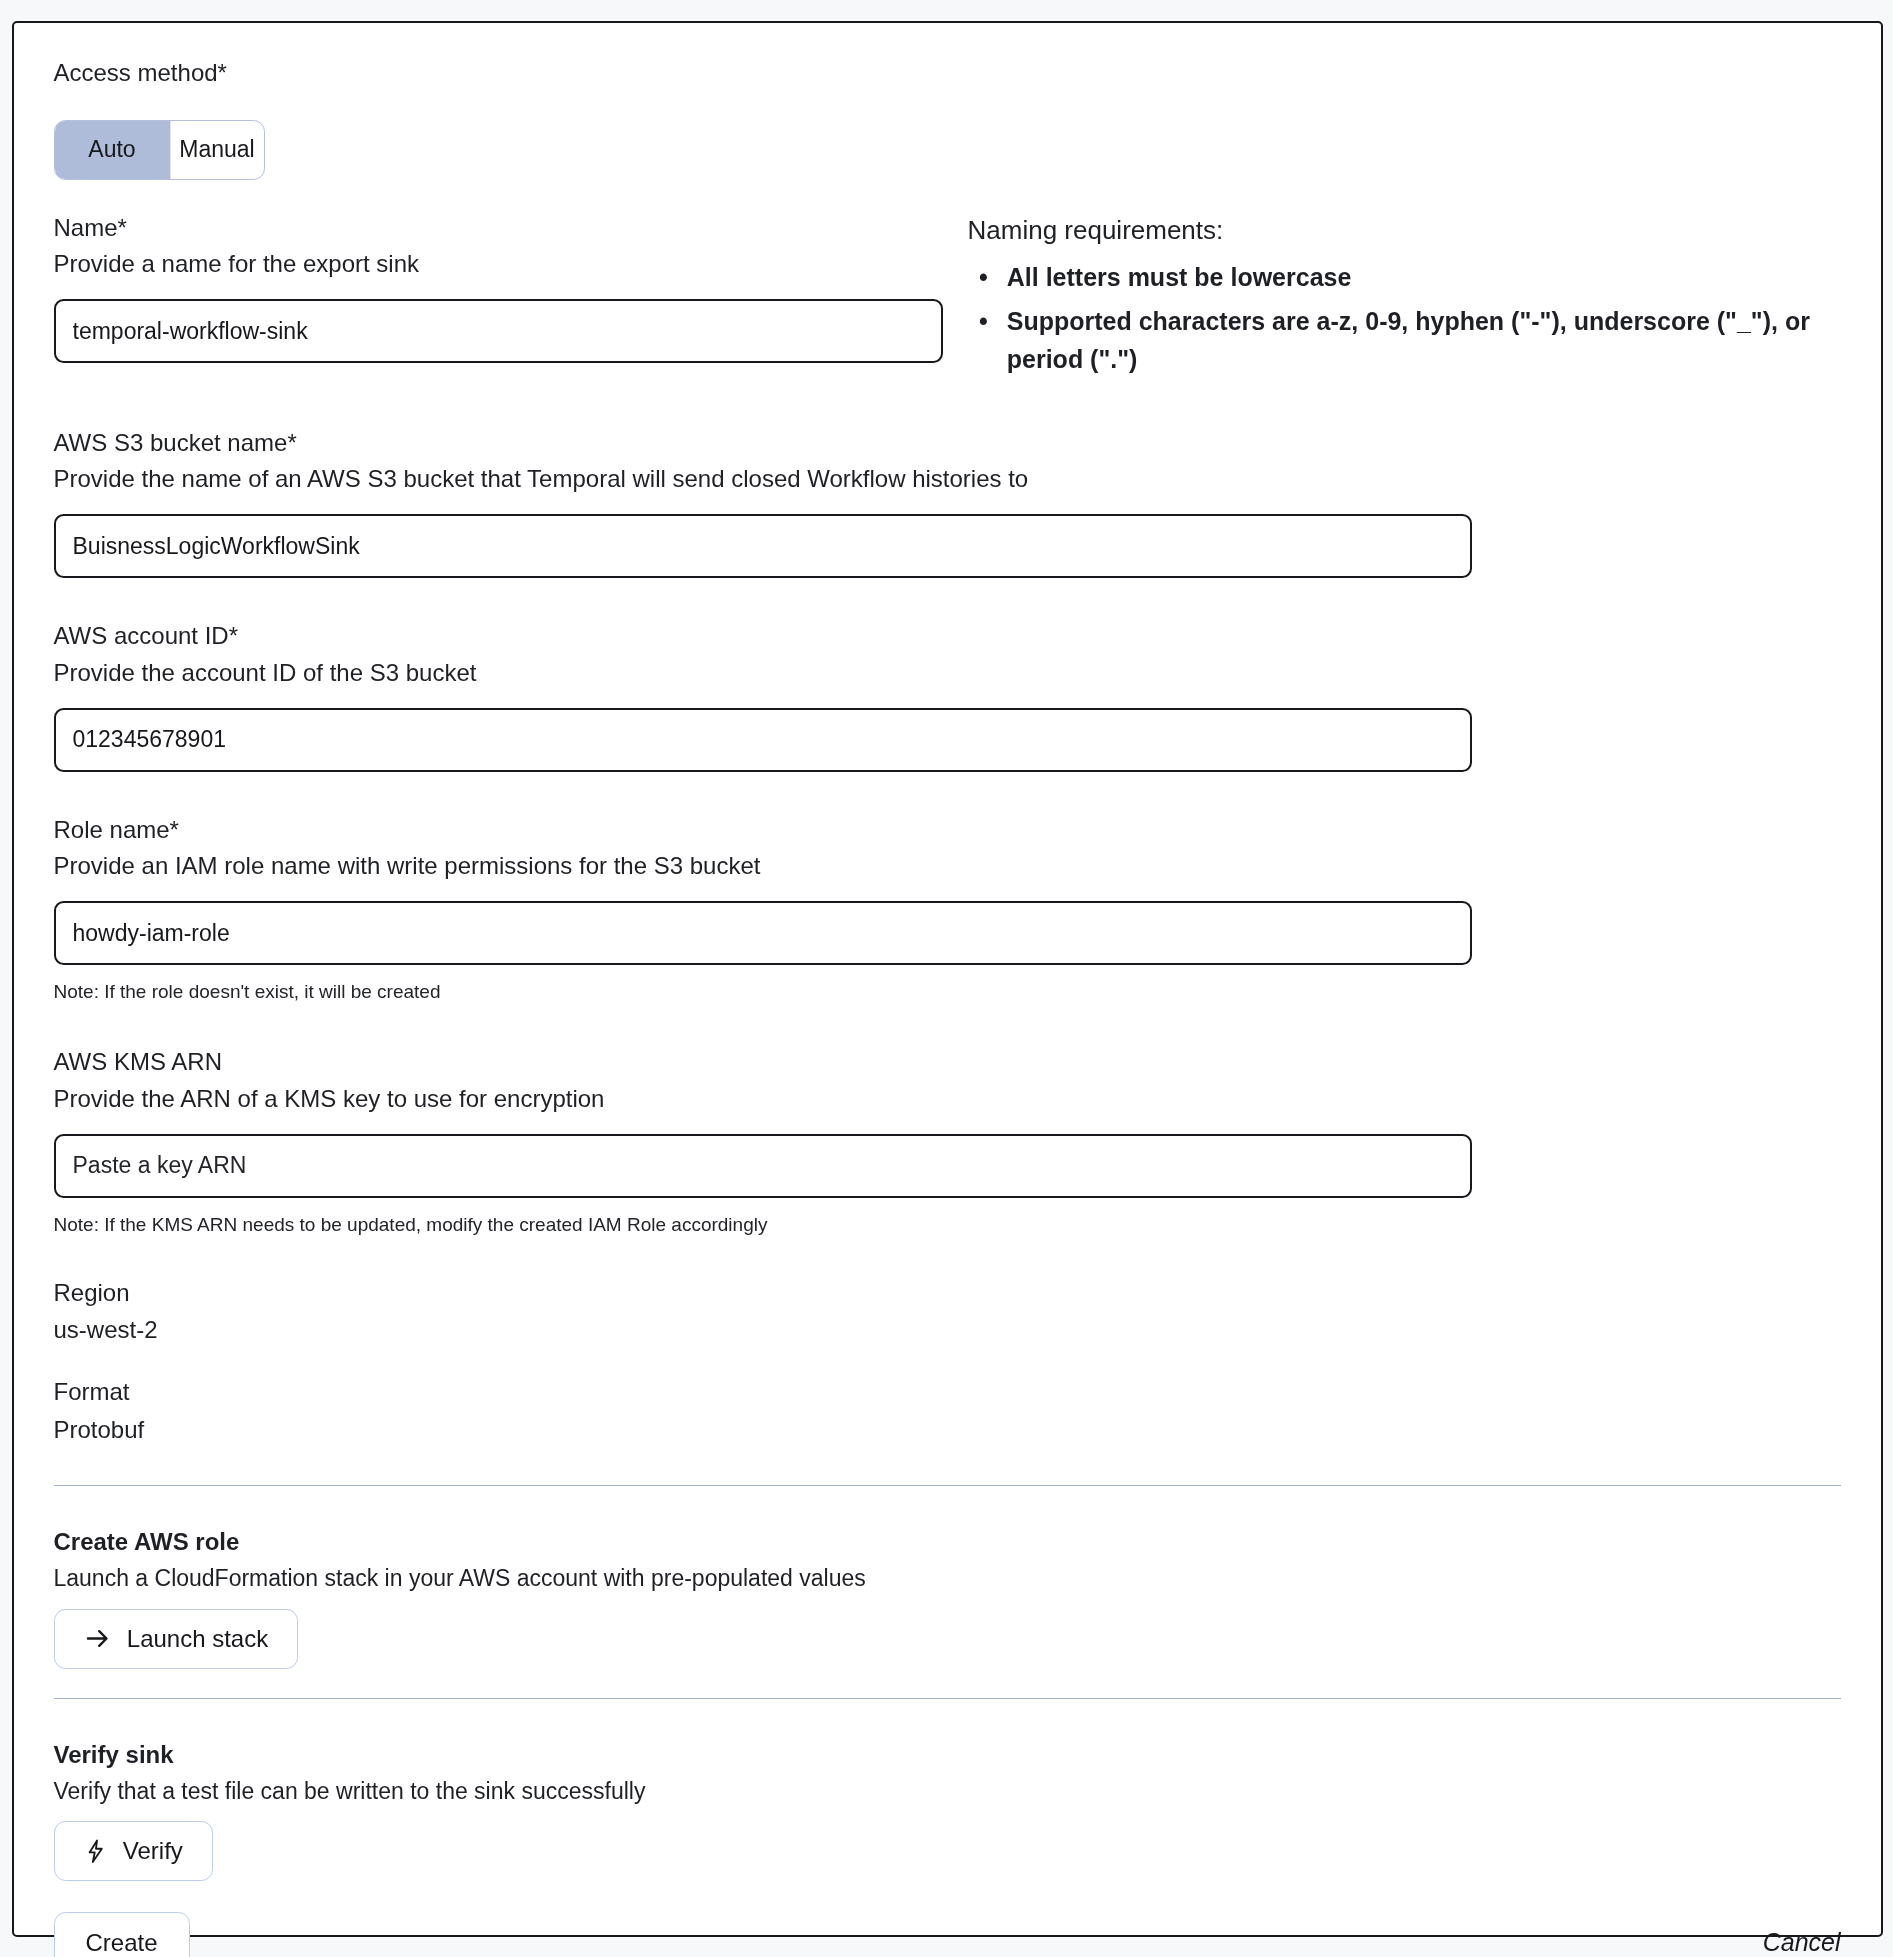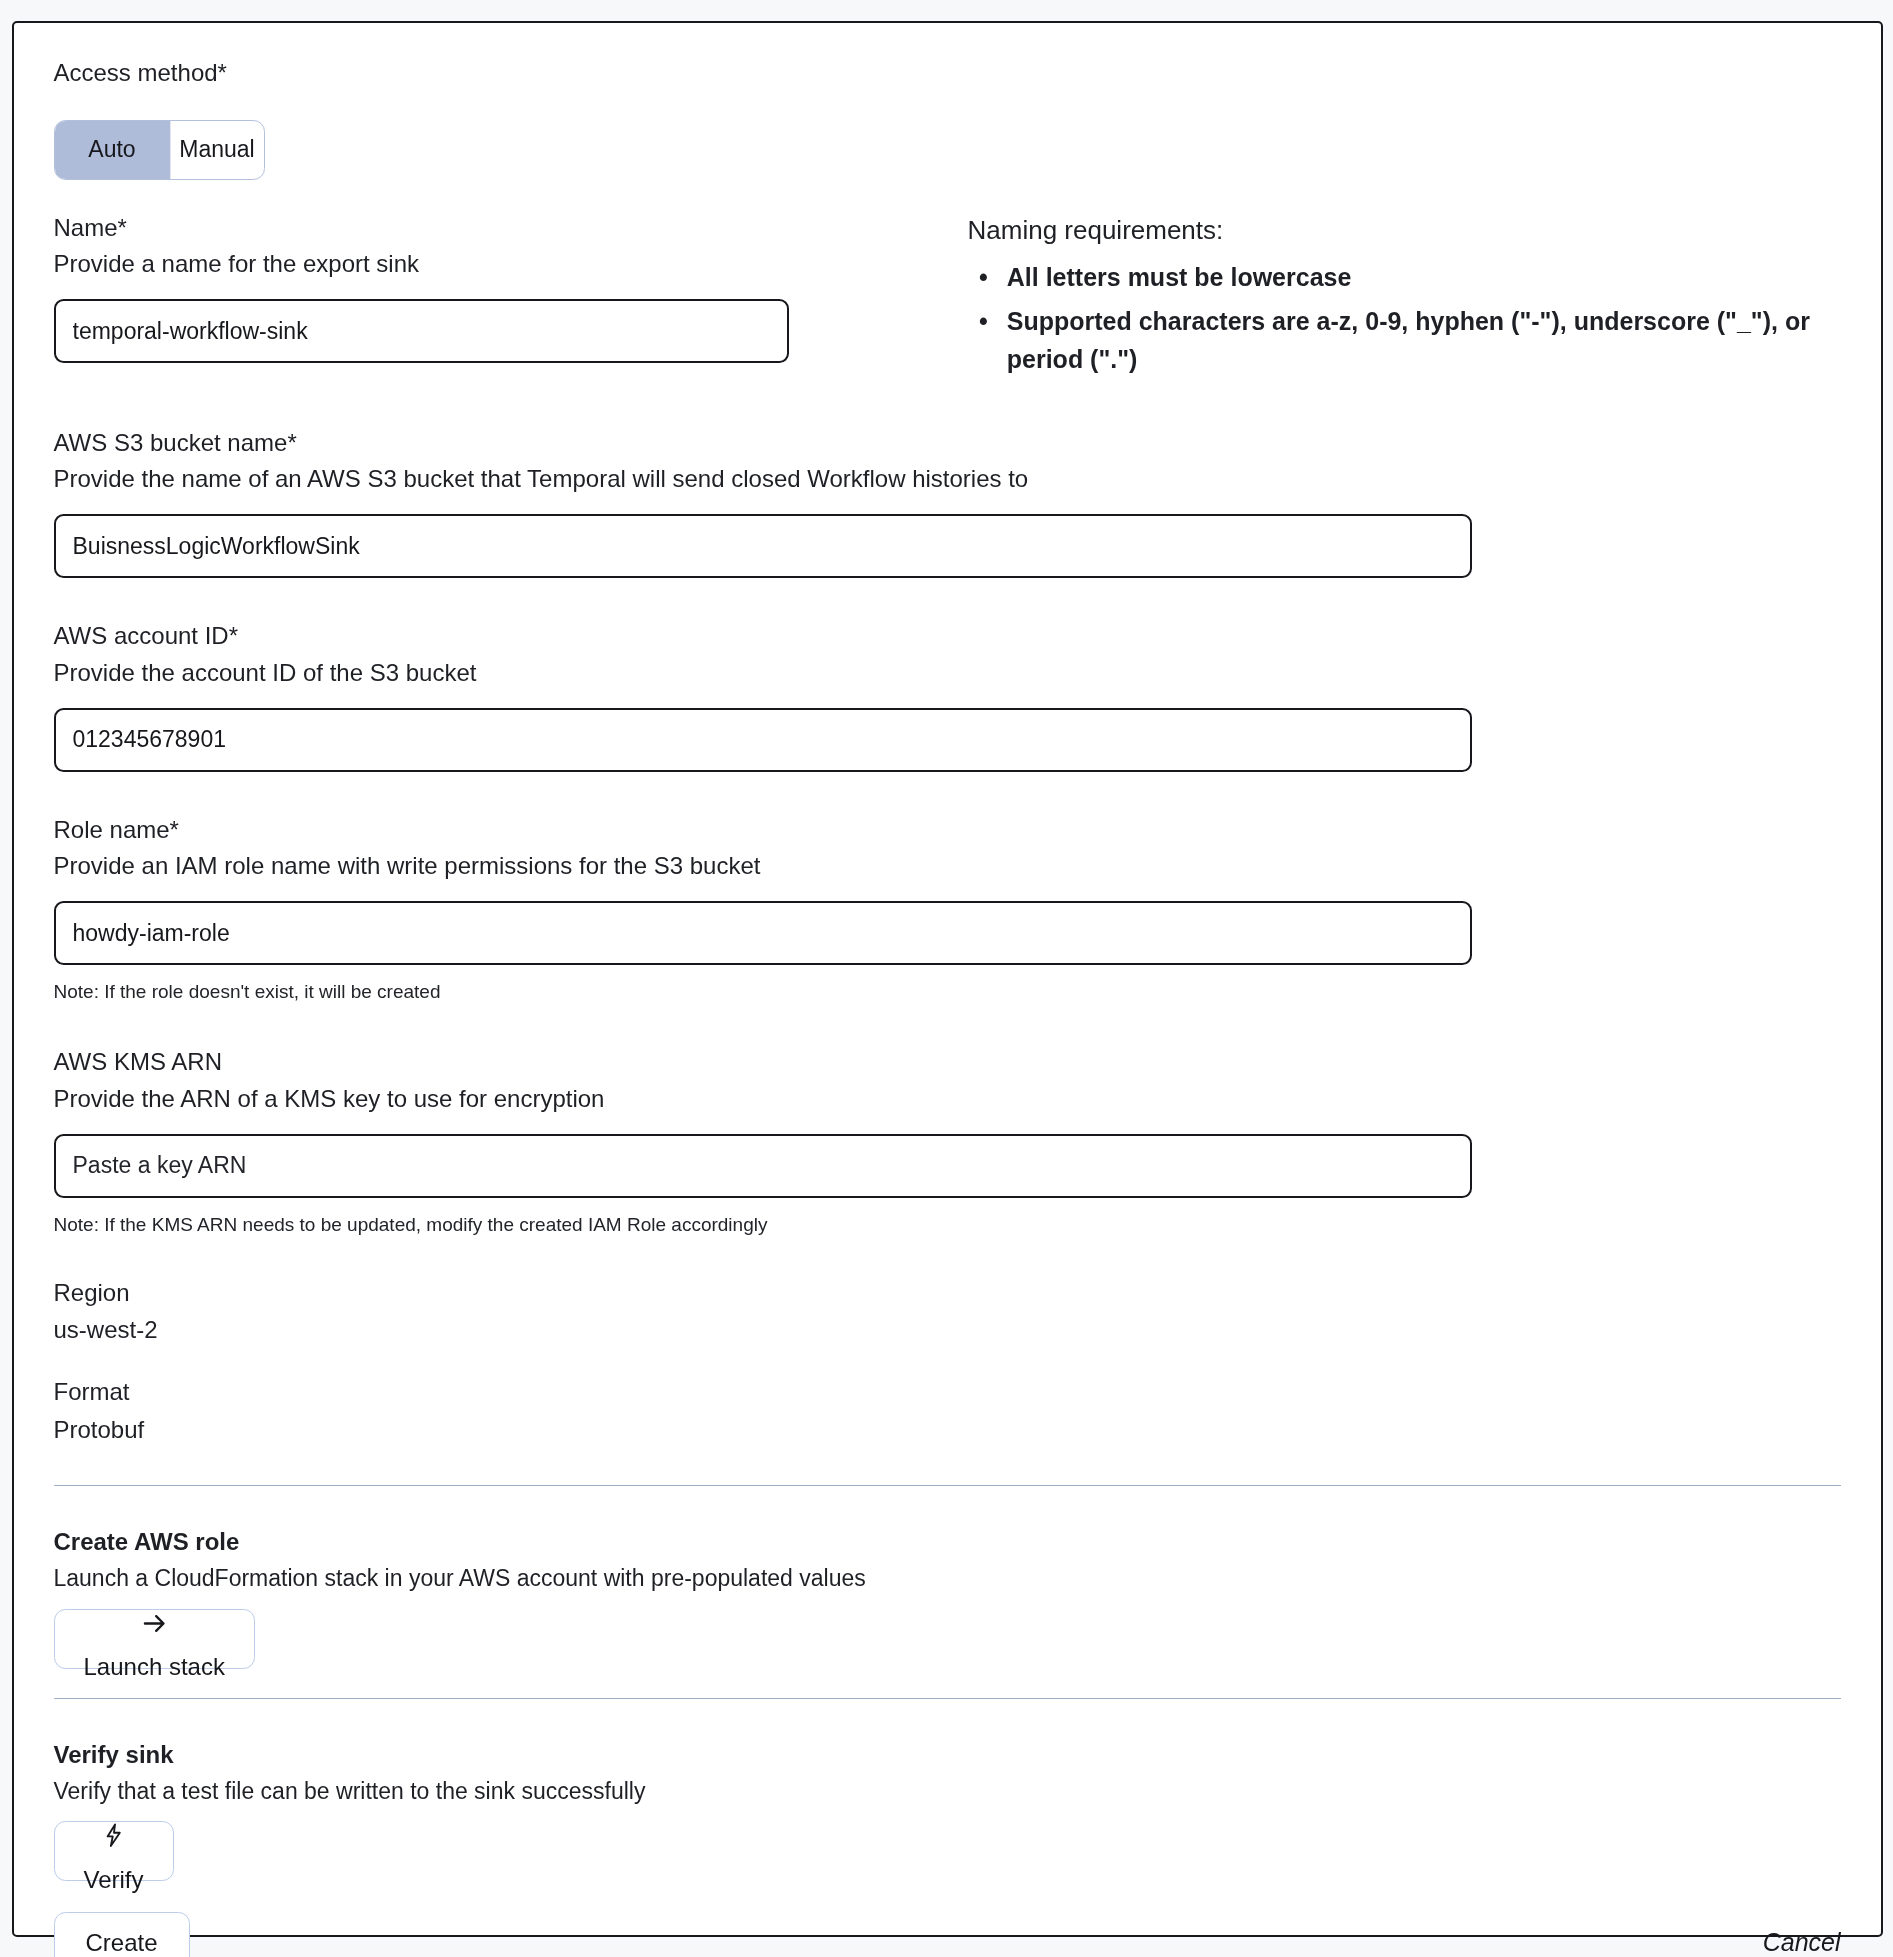--- a/index.html
+++ b/index.html
@@ -37,41 +37,41 @@
   }
   .toggle-seg {
     display:flex; align-items:center; justify-content:center;
     font-size:23px; color:#17181c; cursor:pointer; flex:1;
   }
   .toggle-seg.selected { background:var(--toggle_selected,#aebbd9); flex:0 0 115px; }
   .toggle-seg.unselected { border-left:1.4px solid #e3e6ee; }
 
   .two-col { display:flex; margin-top:32.5px; }
   .col-left { flex:0 0 889px; }
-  .col-left .text-input { width:735px; }
+  .col-left .text-input { width:889px; }
   .col-right { margin-left:25px; flex:1; }
   .req-title { font-size:26px; line-height:36px; }
   .req-list { margin:9.6px 0 0; padding-left:11.5px; list-style:none; }
   .req-list li { display:flex; gap:19px; font-size:25px; line-height:38px; margin-bottom:6.7px; max-width:841px;font-weight:bold; }
   .req-list li::before { content:"\2022"; flex:0 0 auto; }
 
   .field-group { margin-top:42px; }
   .static-group { margin-top:40px; }
   .static-value { font-size:24px; line-height:34px; margin-top:3.8px; }
 
   .divider { border:none; border-top:1.9px solid var(--divider,#9fb0c6); margin-top:38px; }
 
   .section-title { font-size:24px; font-weight:700; margin-top:40px; line-height:32.5px; }
   .section-desc  { font-size:23px; line-height:34px; margin-top:2.9px; }
   .outline-btn {
     margin-top:13.4px; display:inline-flex; align-items:center; gap:16.3px;
     height:60px; padding:0 29px;
     border:1.9px solid var(--button_border,#bccce9); border-radius:11.5px;
     background:#fff; font-family:"Liberation Sans", sans-serif;
-    font-size:24px; color:#17181c; cursor:pointer;flex-direction:column;
+    font-size:24px; color:#17181c; cursor:pointer;
   }
   .btn-icon { display:inline-flex; }
 
   .actions-row { display:flex; justify-content:space-between; align-items:center; margin-top:31px; }
   .create-btn {
     height:61px; padding:0 31px;
     border:1.9px solid var(--button_border,#bccce9); border-radius:11.5px;
     background:#fff; font-family:"Liberation Sans", sans-serif;
     font-size:24px; color:#17181c; cursor:pointer;
   }

